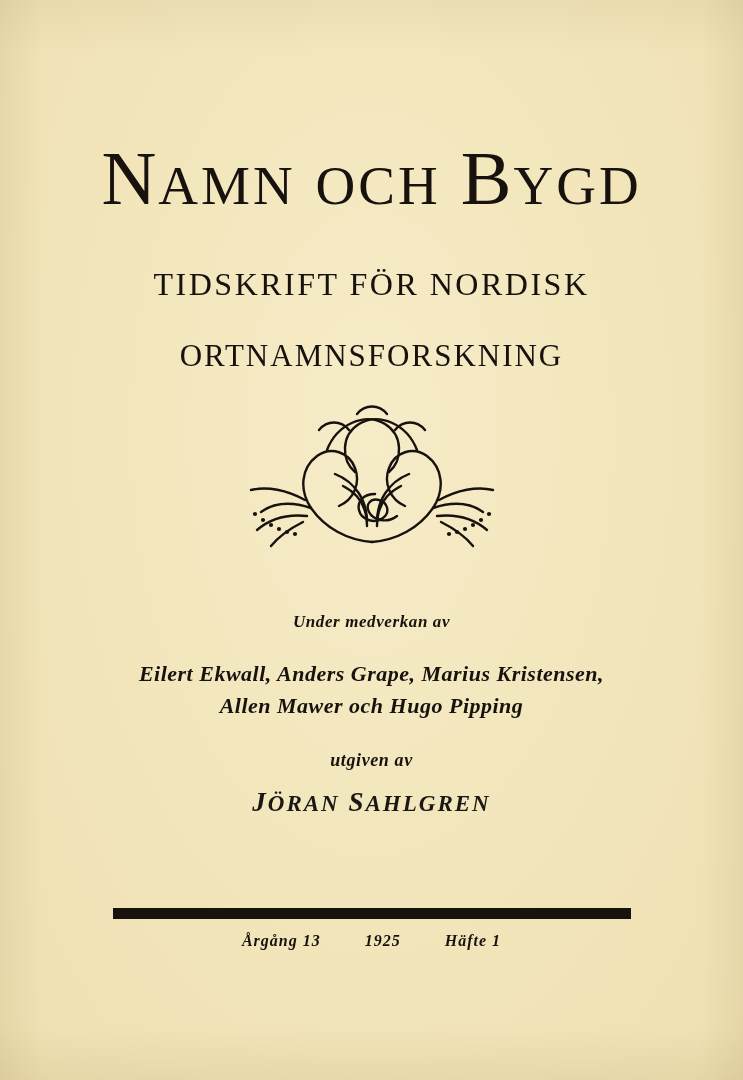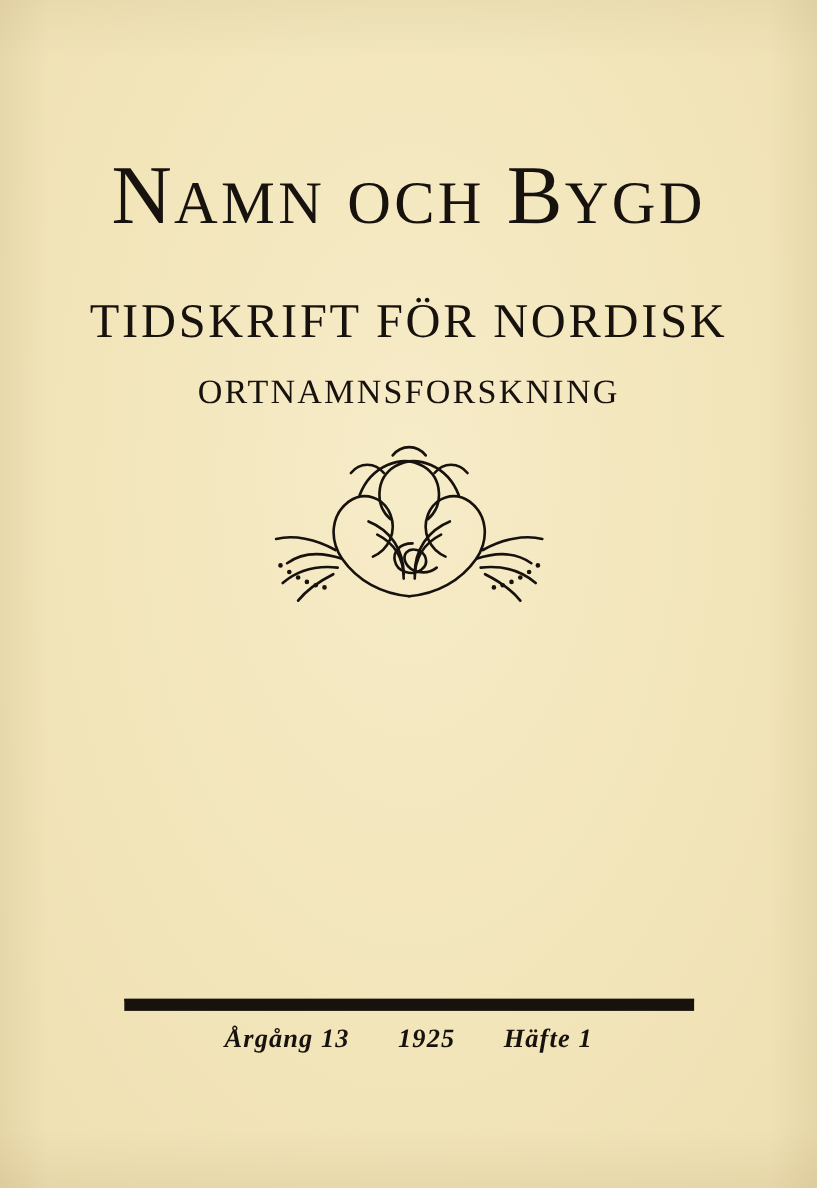--- a/index.html
+++ b/index.html
@@ -59,21 +59,21 @@
 
   .subtitle1, .subtitle2 {
     position: absolute;
     left: 0; right: 0;
     font-family: "Liberation Serif", serif;
     color: #17120e;
     letter-spacing: 2.5px;
   }
   .subtitle1 {
     top: 266px;
-    font-size: 44px;
+    font-size: 32px;
   }
   .subtitle2 {
     top: 324px;
     font-size: 31px;
     letter-spacing: 2px;
     margin-top: 14px;
   }
 
   .ornament {
     position: absolute;
@@ -119,21 +119,21 @@
     background: #17120e;
     border-top: 2px solid #17120e;
   }
   .footer {
     position: absolute;
     top: 932px;
     left: 0; right: 0;
     font-family: "Liberation Serif", serif;
     font-style: italic;
     font-weight: bold;
-    font-size: 24px;
+    font-size: 16px;
     color: #17120e;
     letter-spacing: 1px;
   }
   .footer span { display: inline-block; }
   .footer .sp1 { width: 44px; }
   .footer .sp2 { width: 44px; }
 </style>
 </head>
 <body>
 
@@ -187,20 +187,30 @@
           <circle cx="250" cy="142" r="2.1"></circle>
             <circle cx="242" cy="144" r="2.1"></circle>
         </g>
 
         <path d="M150 24 C158 14 172 14 180 24"></path>
         <path d="M142 40 C134 30 120 30 112 40"></path>
         <path d="M188 40 C196 30 210 30 218 40"></path>
       </svg>
     </div>
 
+    <div class="credits">
+      <div class="credit-line under">Under medverkan av</div>
+      <div class="credit-line names">Eilert Ekwall,  Anders Grape,  Marius Kristensen,</div>
+      <div class="credit-line names">Allen Mawer  och  Hugo Pipping</div>
+      <div class="credit-line utgiven">utgiven av</div>
+      <div class="editor">
+        <span>J</span><span class="small">ÖRAN</span>
+        <span>S</span><span class="small">AHLGREN</span>
+      </div>
+    </div>
 
     <div class="rule"></div>
 
     <div class="footer">
       <span>Årgång 13</span><span class="sp1"></span><span>1925</span><span class="sp2"></span><span>Häfte 1</span>
     </div>
 
   </div>
 </div>
 

